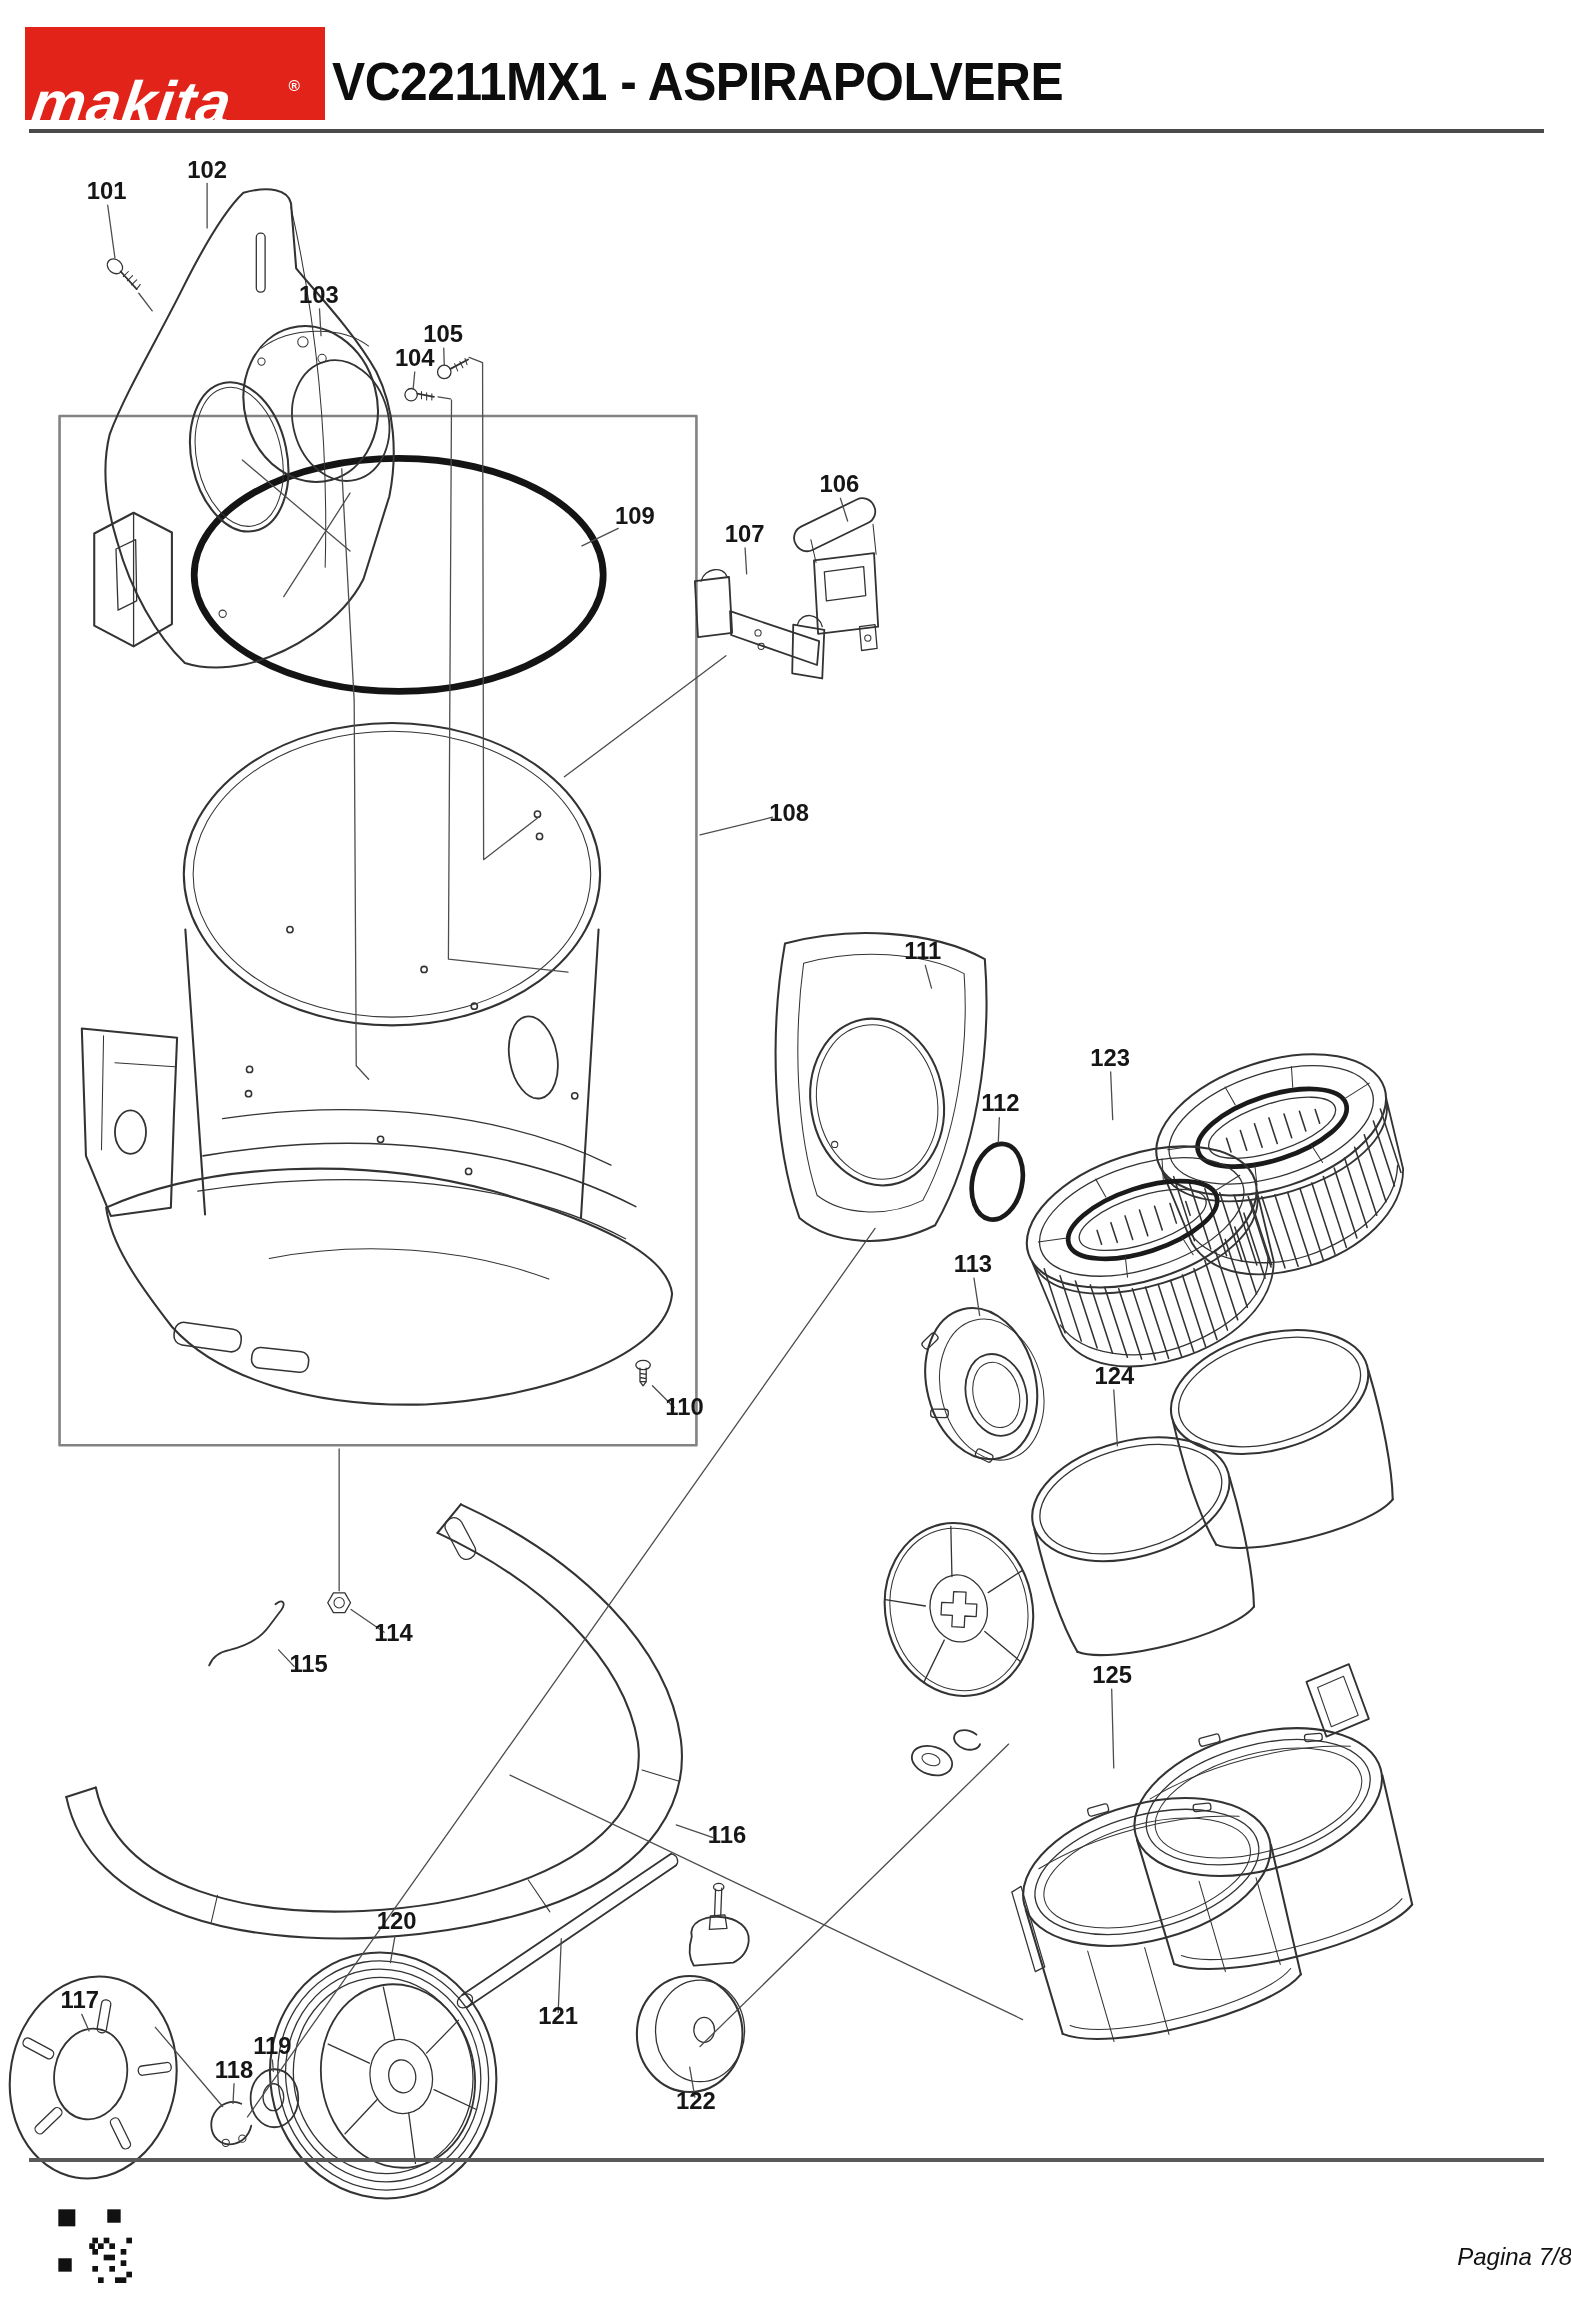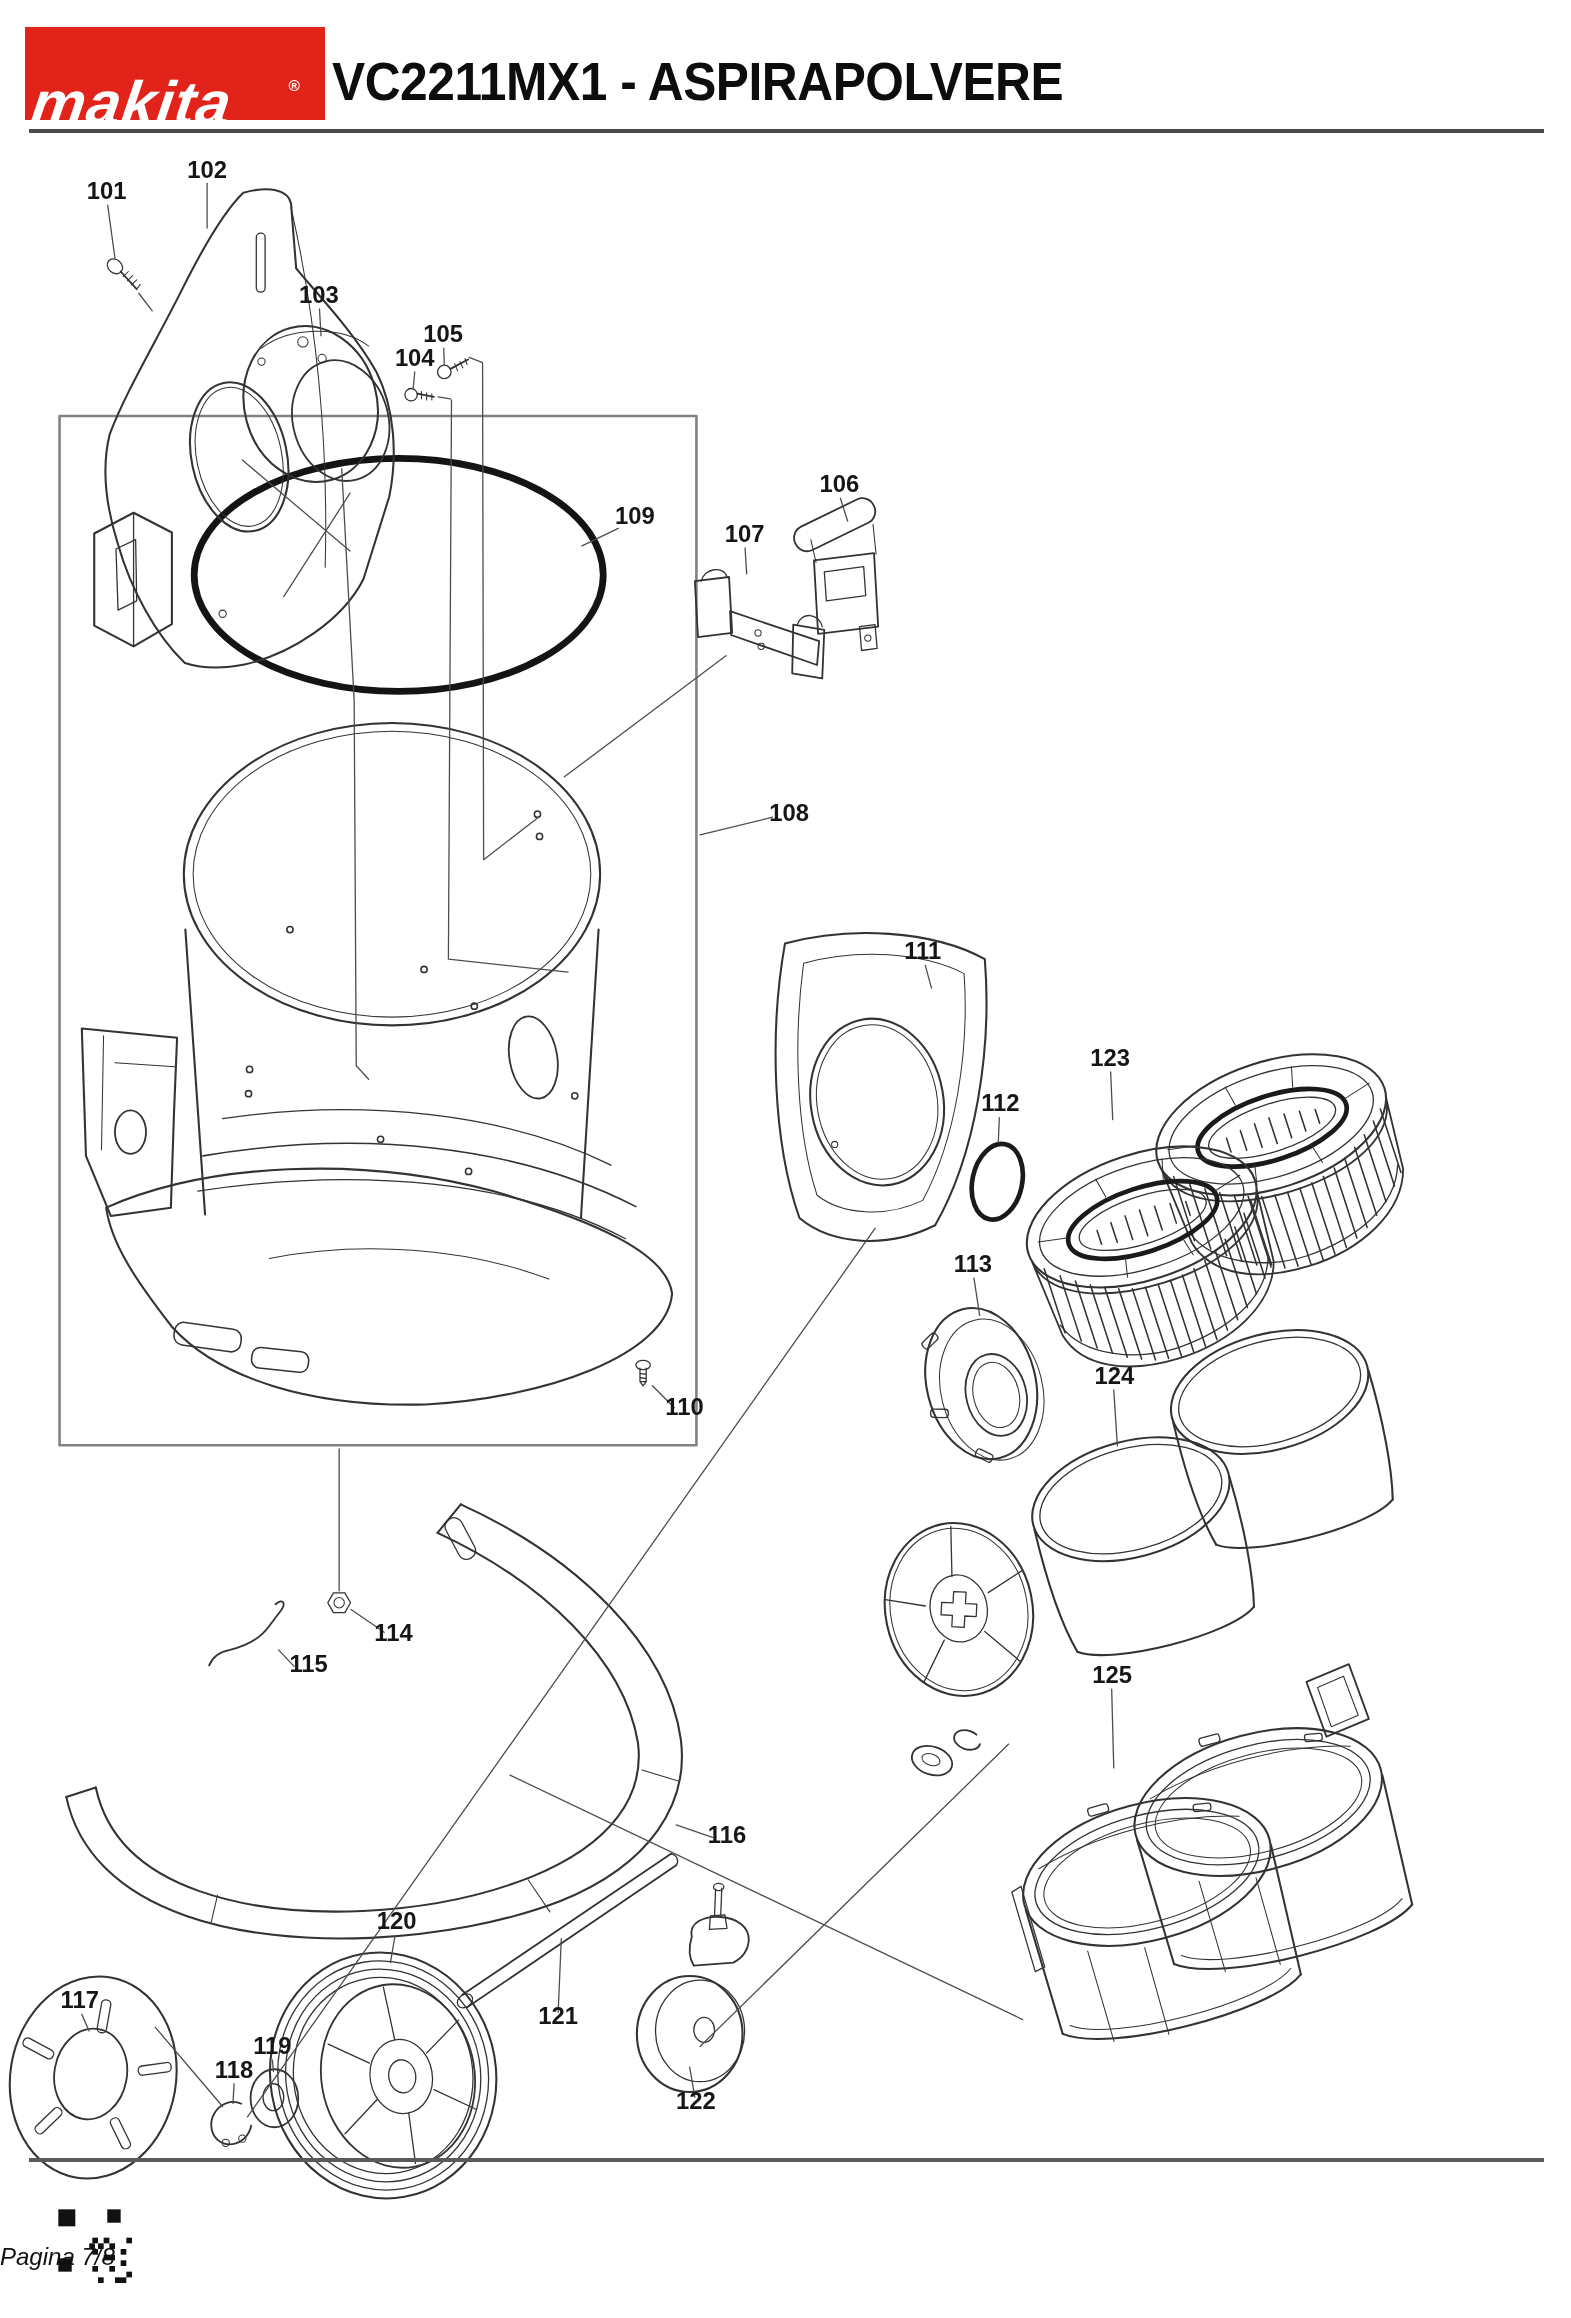--- a/index.html
+++ b/index.html
@@ -9,21 +9,21 @@
   #logo{position:absolute;left:25px;top:27px;width:300px;height:93px;background:#e2231a;}
   #logo .brand{position:absolute;left:7.2px;bottom:-13.5px;font-size:61px;font-weight:700;
         font-style:italic;color:#ffffff;letter-spacing:1px;transform:skewX(-8deg);line-height:1;}
   #logo .reg{position:absolute;right:25px;top:50px;color:#ffffff;font-size:15.5px;font-weight:700;}
   #title{position:absolute;left:332px;top:50px;font-size:54px;font-weight:700;color:#0d0d0d;
         letter-spacing:-0.5px;transform:scaleX(.92);transform-origin:left top;white-space:nowrap;}
   .rule{position:absolute;left:28.5px;width:1515px;background:#4a4a4a;}
   #rule-top{top:129px;height:3.6px;}
   #rule-bottom{top:2158px;height:3.6px;background:#5a5a5a;}
   
-  #pageno{position:absolute;left:0;top:2243px;width:1572px;text-align:left;
+  #pageno{position:absolute;left:0;top:2243px;width:1572px;text-align:right;
         font-size:24px;font-style:italic;color:#111;}
   
   #diagram{position:absolute;left:0;top:0;}
   #diagram path,#diagram ellipse,#diagram circle,#diagram rect,#diagram line{
         fill:none;stroke:#333333;stroke-width:3;stroke-linecap:round;stroke-linejoin:round;}
   #diagram .s2{stroke-width:2px;}
   #diagram .s25{stroke-width:2.5px;}
   #diagram .s35{stroke-width:3.5px;}
   #diagram .s4{stroke-width:4px;}
   #diagram .thick{stroke-width:13px;stroke:#141414;}

